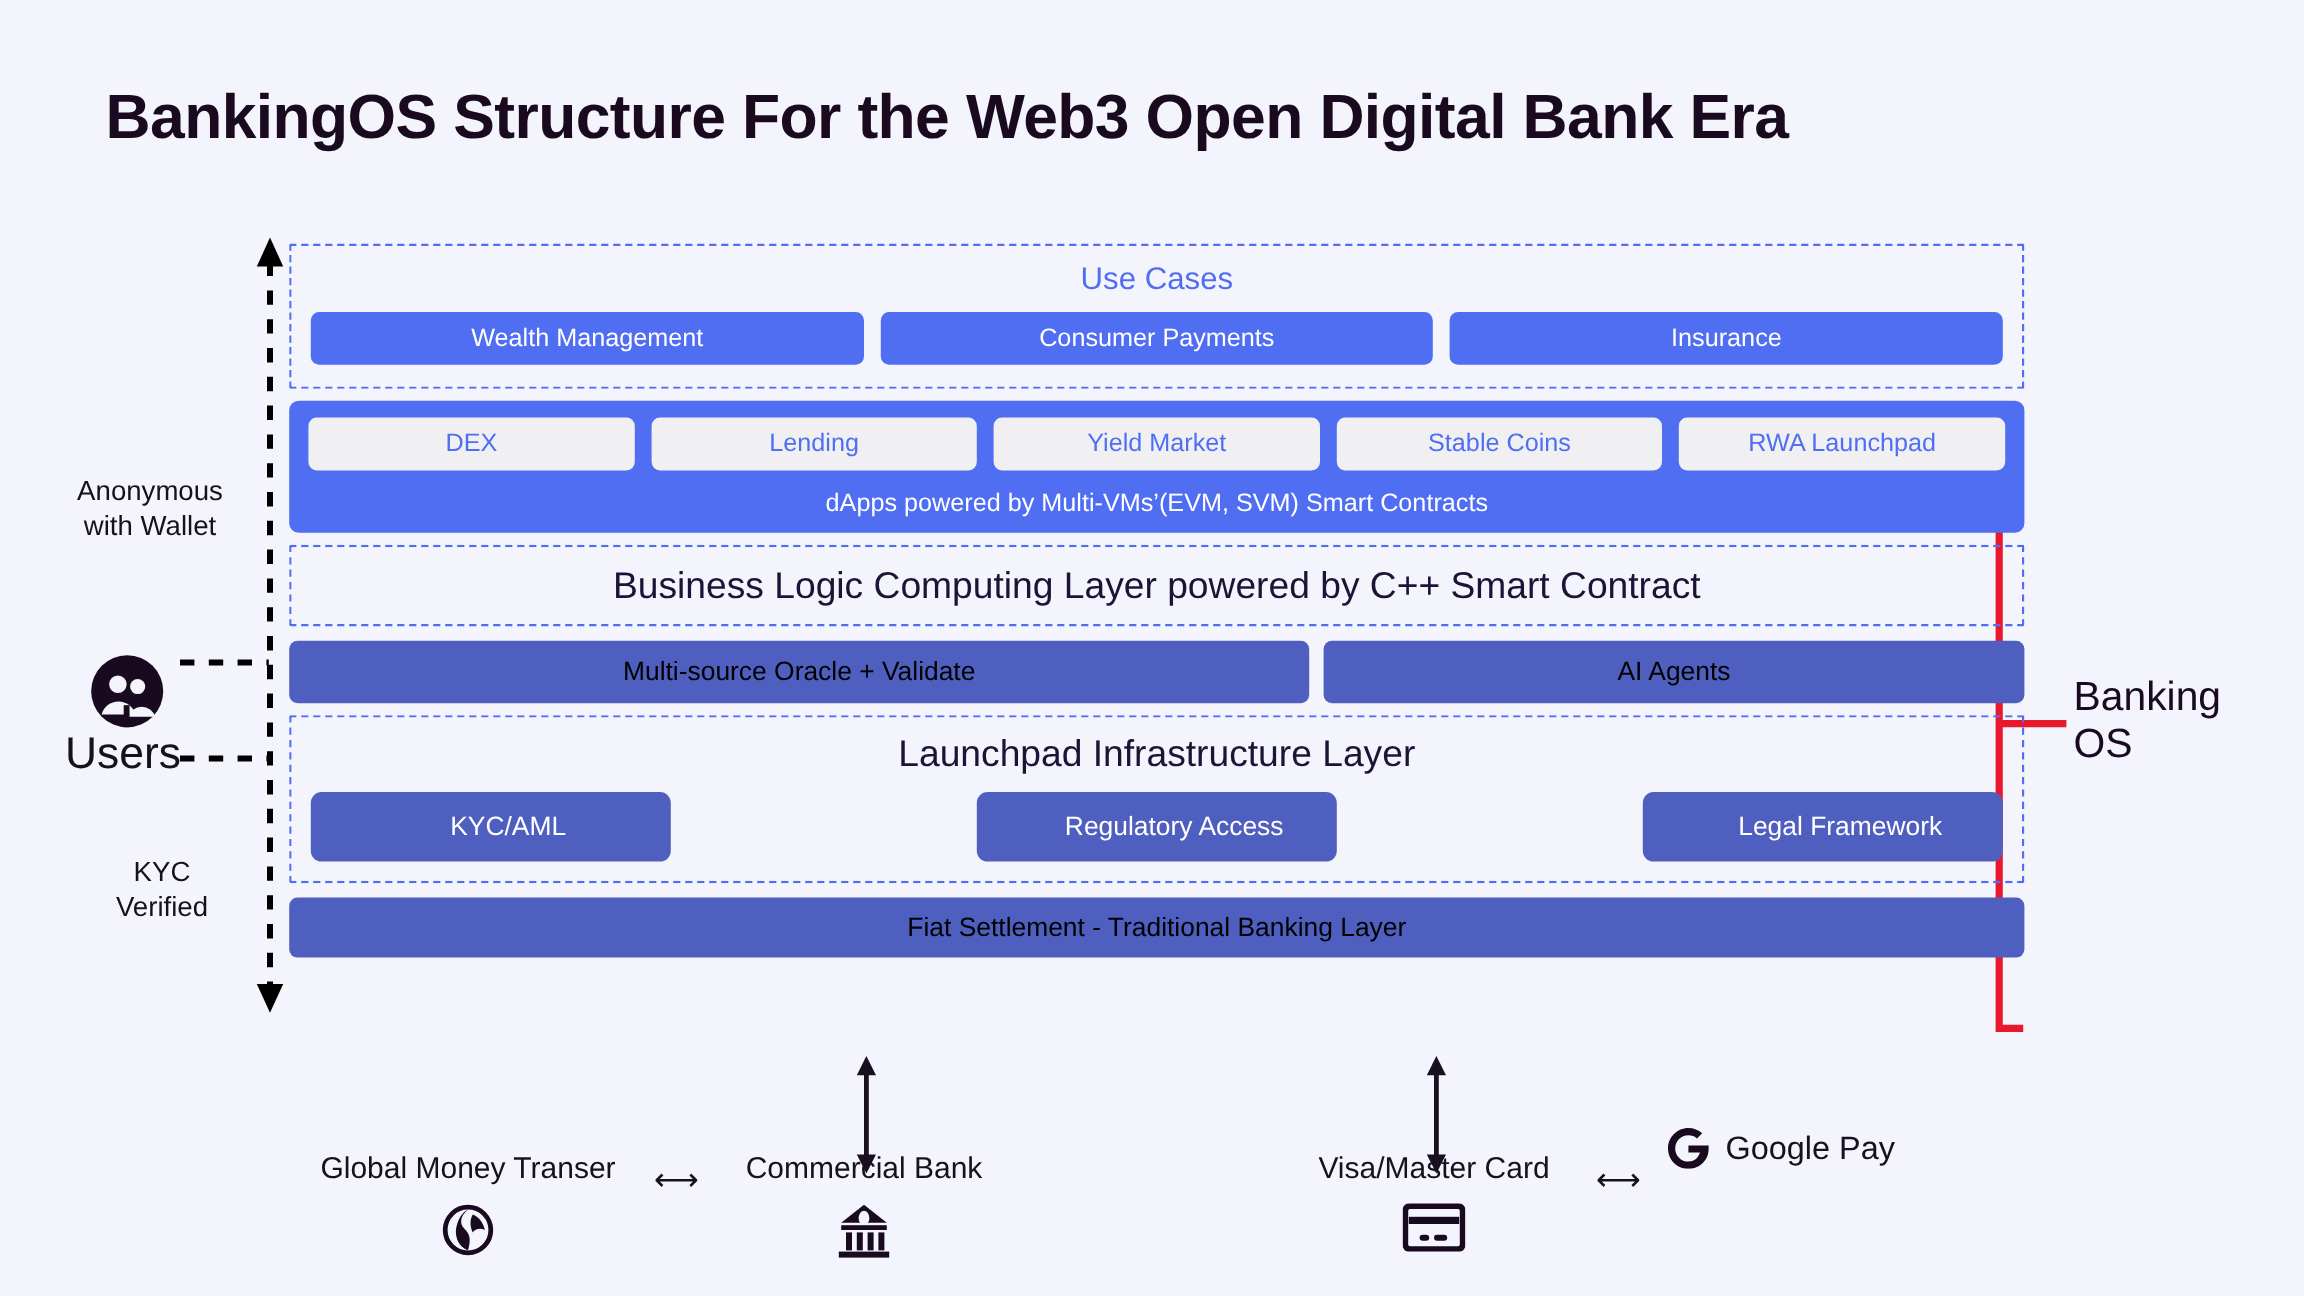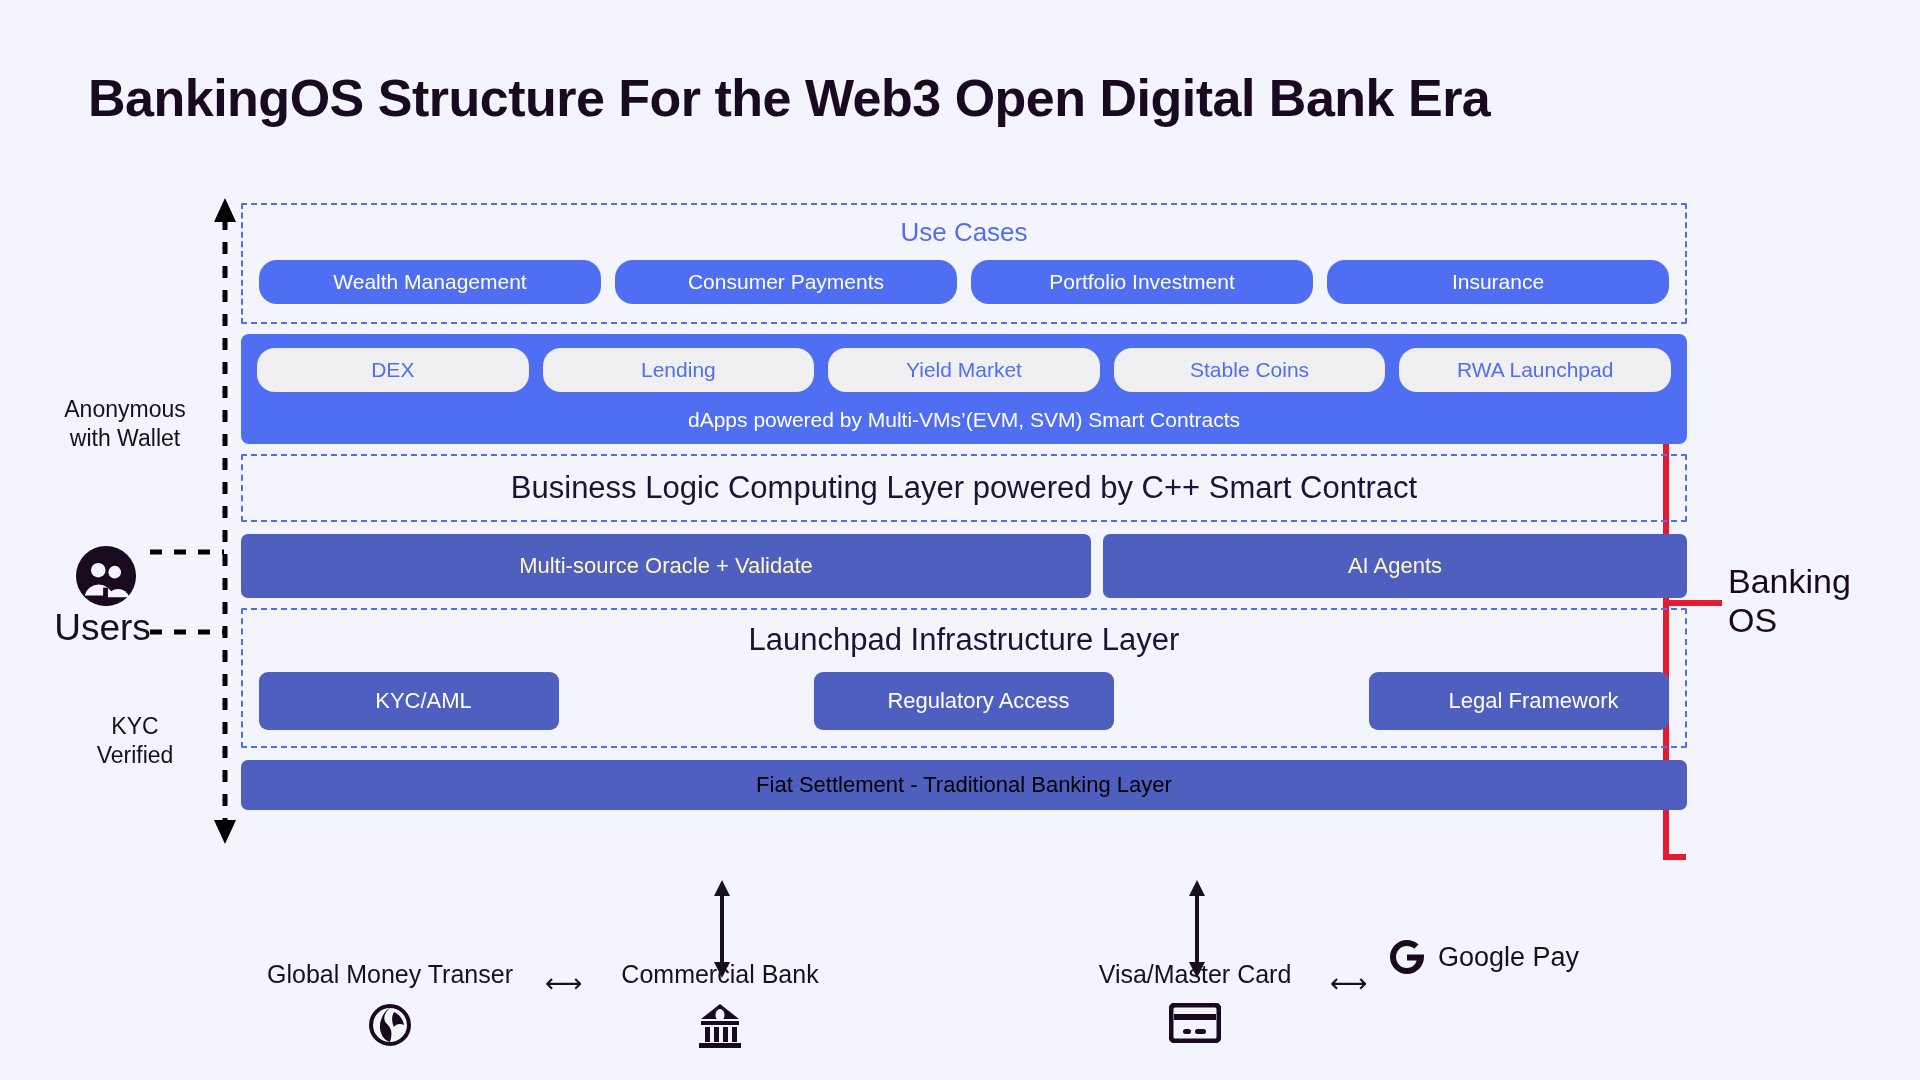--- a/index.html
+++ b/index.html
@@ -55,21 +55,21 @@
 
   .pill-row {
     display: flex;
     justify-content: space-between;
     gap: 14px;
   }
 
   .pill {
     flex: 1;
     height: 44px;
-    border-radius: 18px;
+    border-radius: 7px;
     display: flex;
     align-items: center;
     justify-content: center;
     font-size: 21px;
     white-space: nowrap;
   }
   .pill.blue      { background: #4f6ef2; color: #ffffff; }
   .pill.light     { background: #f0f0f2; color: #4f6ef2; }
   .pill.indigo    { background: #4f5fc0; color: #ffffff; }
 
@@ -87,24 +87,24 @@
     margin-top: 16px;
   }
 
   
   .bar-row {
     display: flex;
     gap: 12px;
     margin-top: 12px;
   }
   .bar {
-    height: 64px;
+    height: 52px;
     border-radius: 7px;
     background: #4f5fc0;
-    color: #fef9c3;
+    color: #000000;
     display: flex;
     align-items: center;
     justify-content: center;
     font-size: 22px;
   }
 
   .gap-sm { height: 10px; }
 
   
   .compliance-pills {
@@ -244,21 +244,20 @@
 <div class="bracket-label">Banking
 OS</div>
 
 <div class="stack">
 
   <div class="dashed-box">
     <div class="layer-caption">Use Cases</div>
     <div class="pill-row">
       <div class="pill blue">Wealth Management</div>
       <div class="pill blue">Consumer Payments</div>
-      <div class="pill blue">Portfolio Investment</div>
       <div class="pill blue">Insurance</div>
     </div>
   </div>
 
   <div class="solid-block">
     <div class="pill-row">
       <div class="pill light">DEX</div>
       <div class="pill light">Lending</div>
       <div class="pill light">Yield Market</div>
       <div class="pill light">Stable Coins</div>

